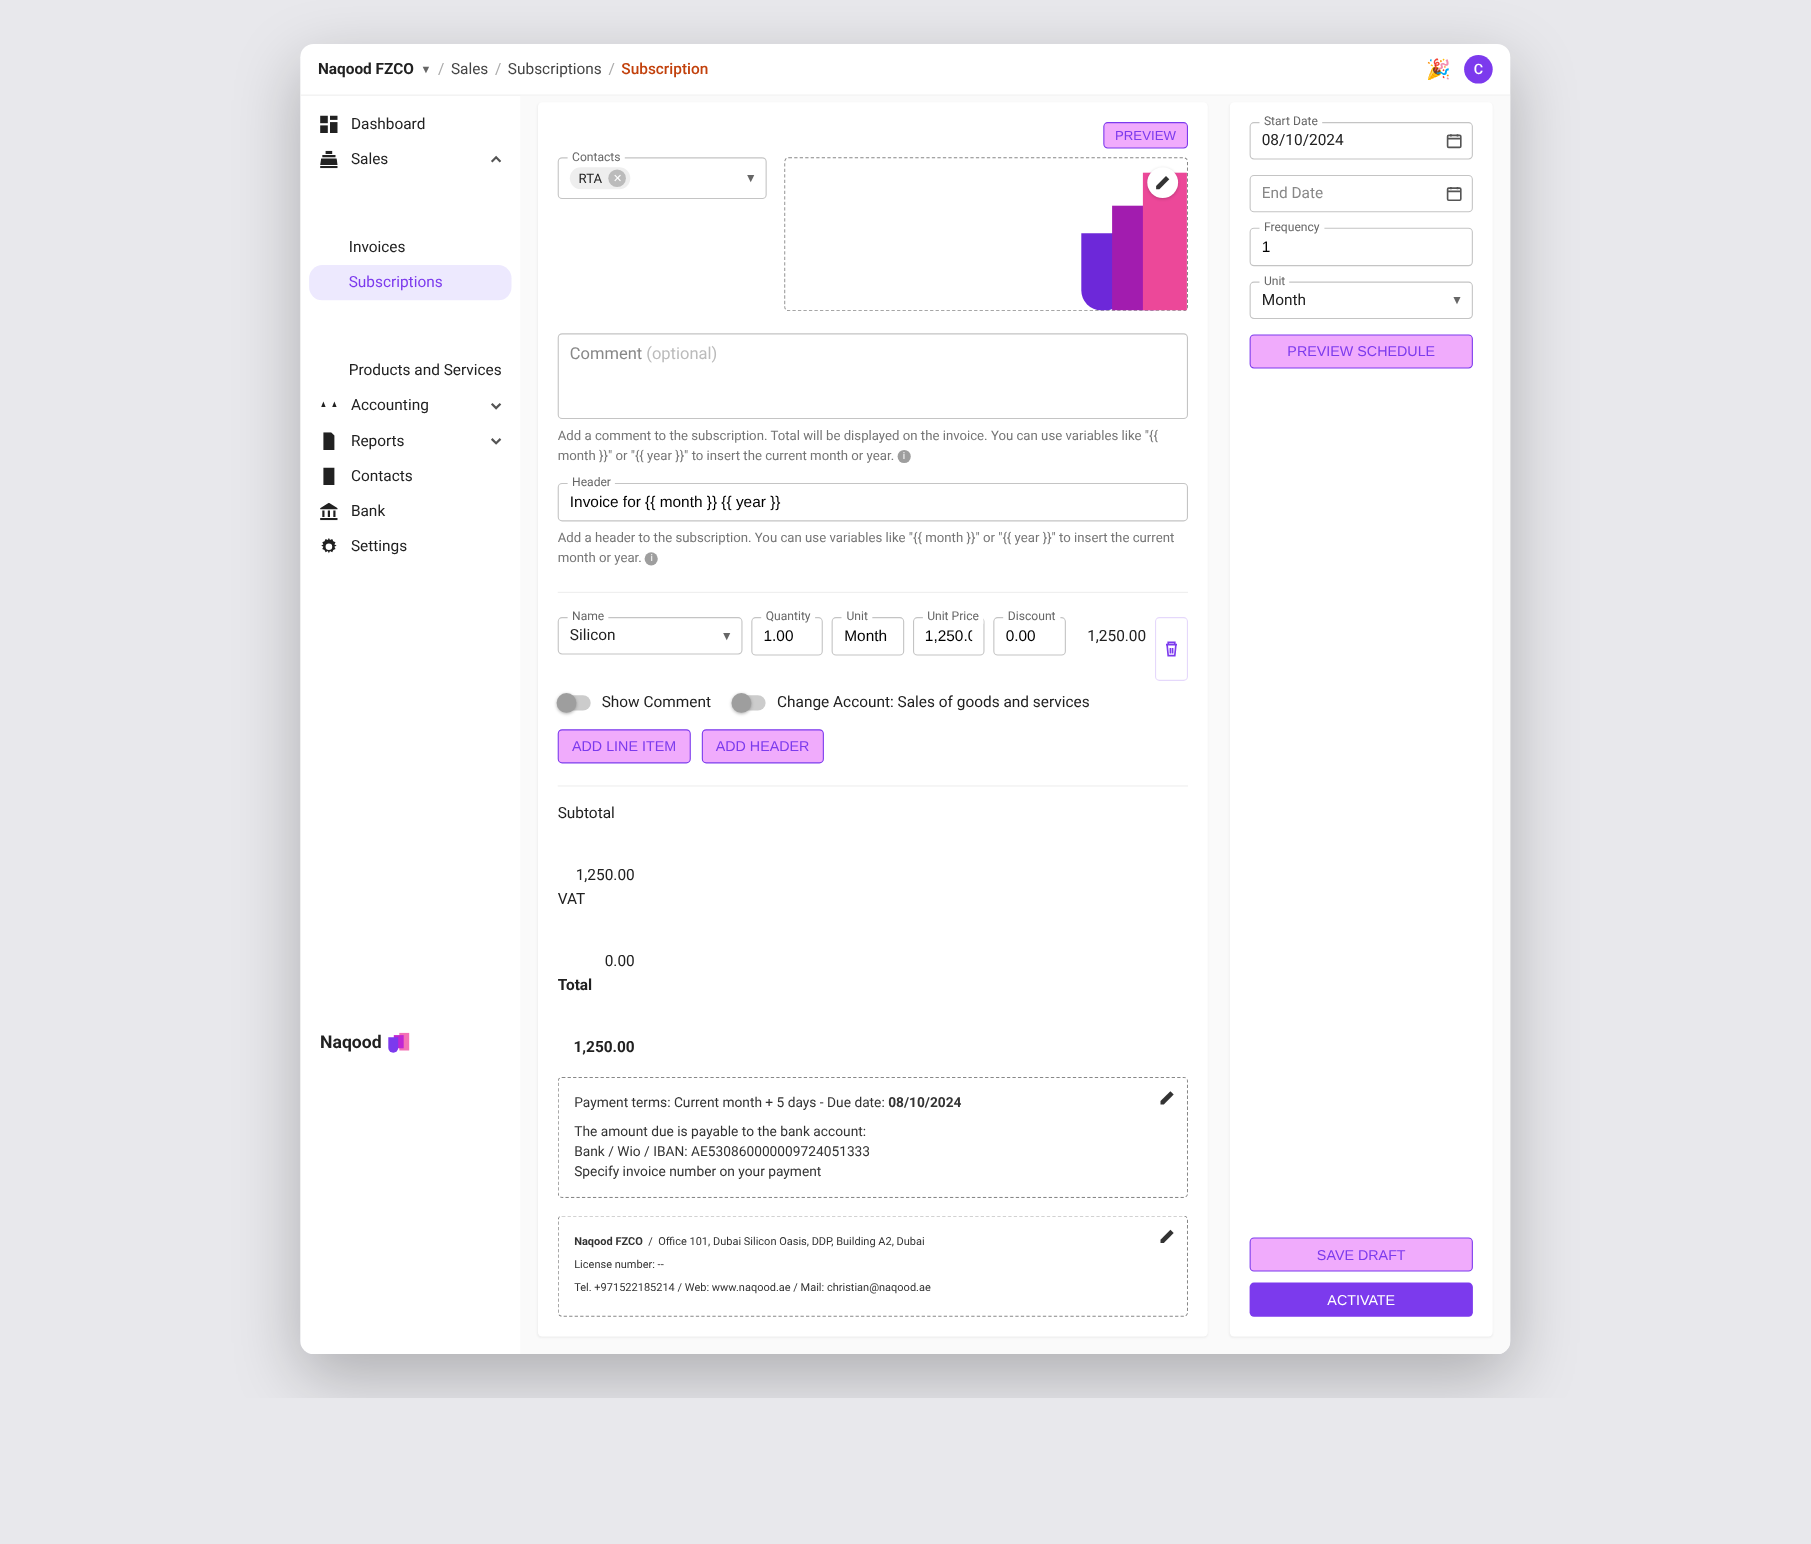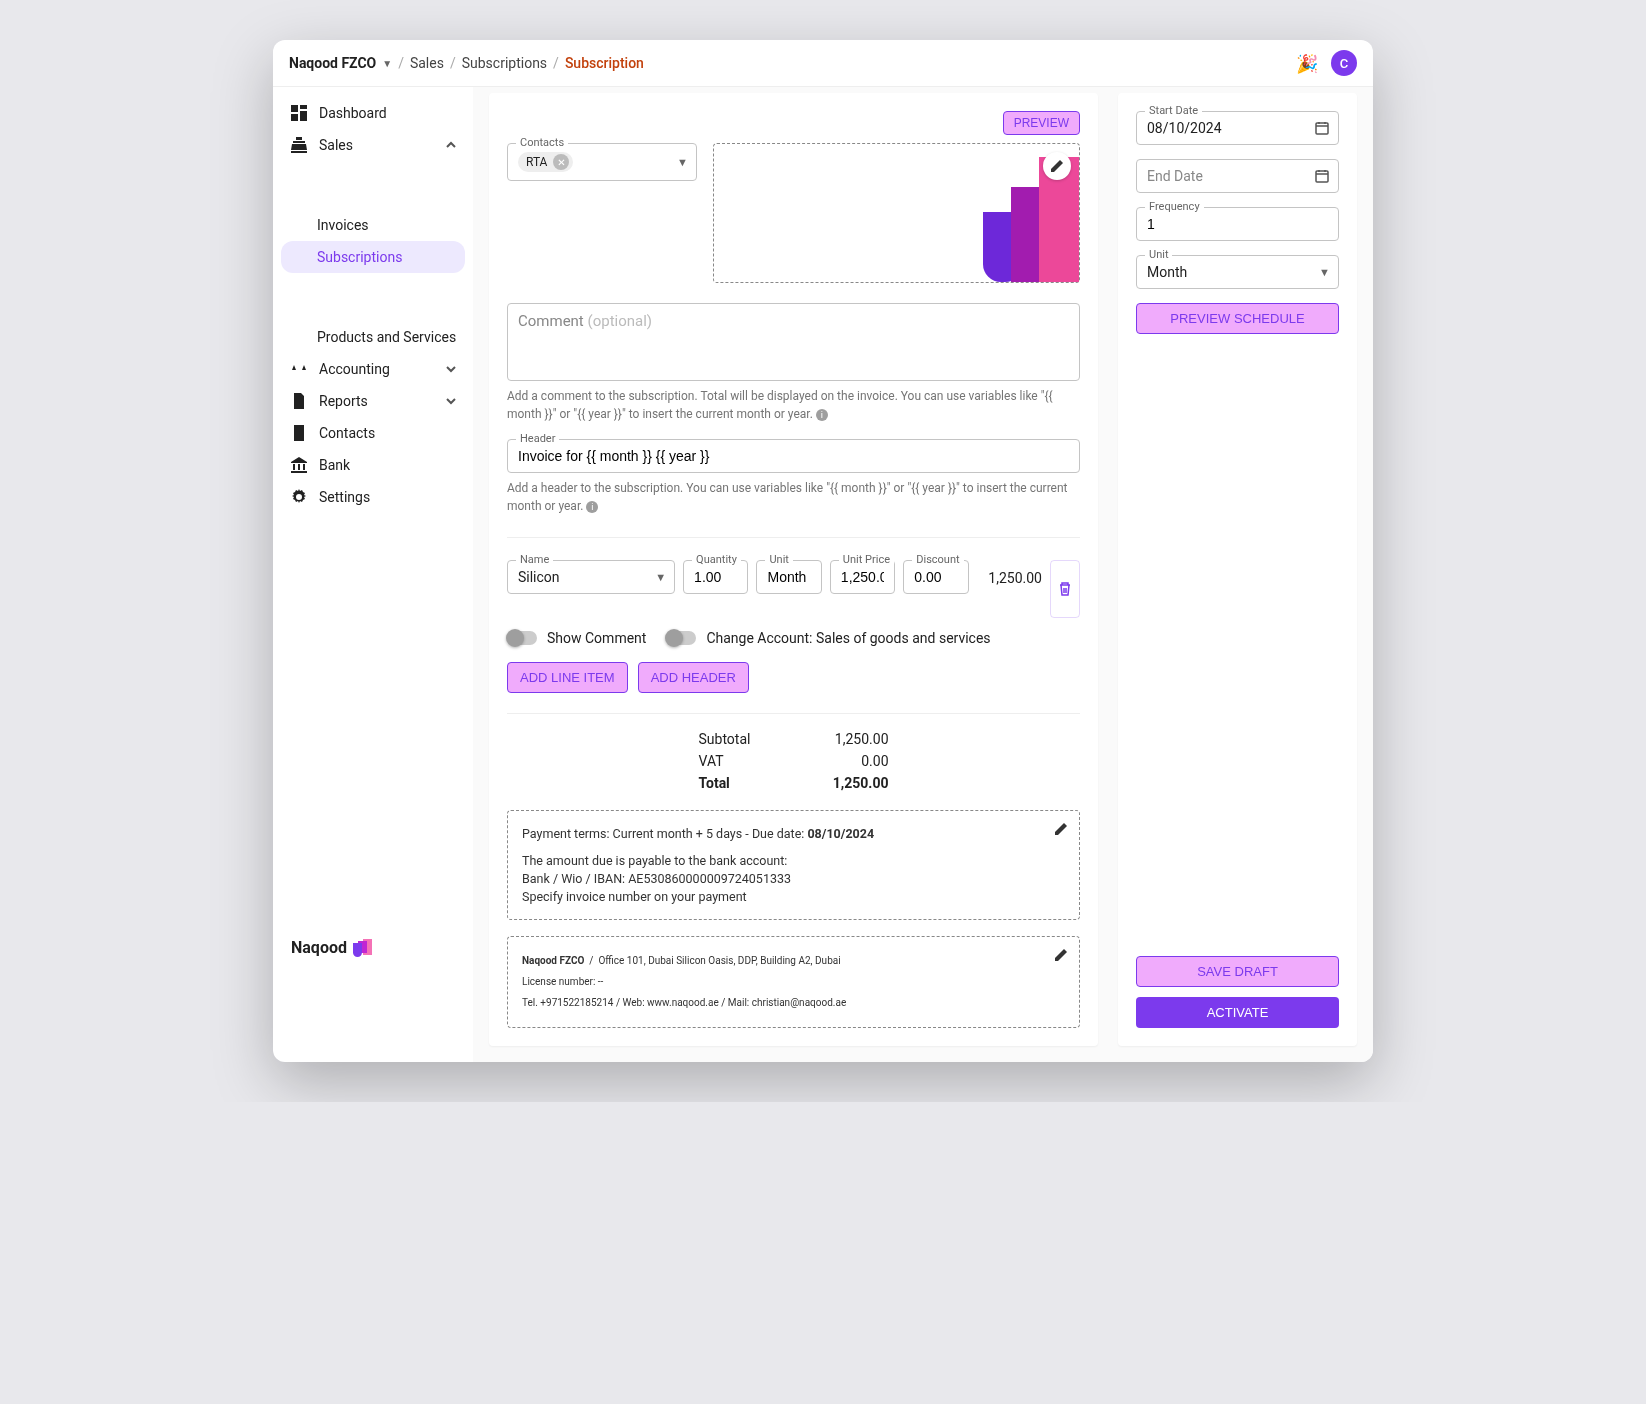--- a/index.html
+++ b/index.html
@@ -132,21 +132,21 @@
   .line-total{flex:0.7;text-align:right;padding-top:10px;font-size:14px;}
   .line-delete{width:30px;}
   .del-btn{border:1px solid #7c3aed33;border-radius:4px;height:58px;display:flex;align-items:center;justify-content:center;}
   .line-input{width:100%;border:none;outline:none;font-size:14px;background:transparent;}
   .toggles{display:flex;gap:20px;margin-top:12px;font-size:14px;}
   .toggle{display:flex;align-items:center;gap:10px;}
   .switch{width:30px;height:14px;background:#ccc;border-radius:8px;position:relative;}
   .switch::after{content:'';width:18px;height:18px;border-radius:50%;background:#9e9e9e;box-shadow:0 1px 3px rgba(0,0,0,0.3);position:absolute;top:-2px;left:-1px;}
   .action-btns{margin-top:16px;display:flex;gap:10px;}
   .totals{margin-top:20px;padding-top:14px;border-top:1px solid #eee;}
-  .total-row{display:flex;justify-content:center;gap:40px;font-size:14px;padding:3px 0;}
+  .total-row{display:flex;justify-content:flex-start;gap:40px;font-size:14px;padding:3px 0;flex-direction:column;}
   .total-row .lbl{width:80px;text-align:left;}
   .total-row .val{width:70px;text-align:right;}
   .total-row.bold{font-weight:700;}
   .dashed-box{border:1.5px dashed #888;border-radius:4px;padding:12px 14px;margin-top:16px;position:relative;font-size:12.5px;color:#333;}
   .dashed-box .pen{position:absolute;top:10px;right:10px;}
   .dashed-box p{margin:3px 0;}
   .footer-box{text-align:left;font-size:10px;line-height:1.8;}
   .footer-box .company{font-weight:700;}
   .right-card .outlined-field{margin-bottom:14px;}
   .right-card{height:100%;display:flex;flex-direction:column;}

